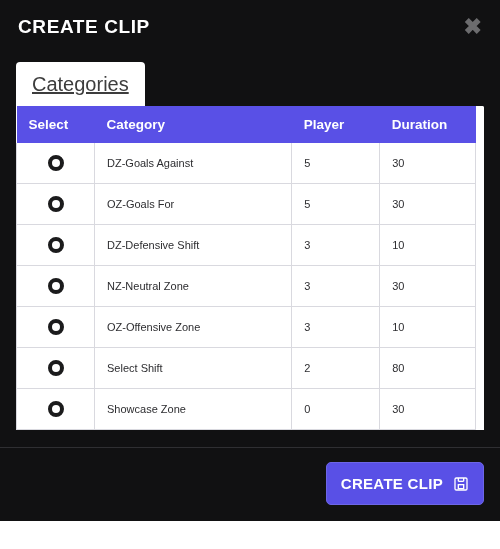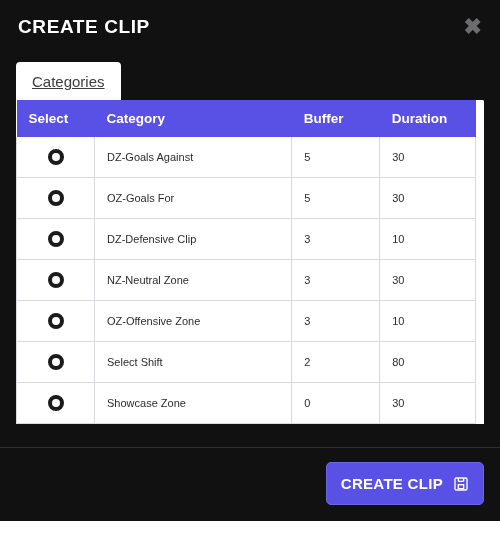--- a/index.html
+++ b/index.html
@@ -26,21 +26,21 @@
   }
   .modal-body {
     flex: 1 1 auto; padding: 12px 16px 16px 16px;
     display: flex; flex-direction: column;
   }
   .tabs {
     display: flex; align-items: flex-end; gap: 0;
   }
   .tab {
     padding: 11px 16px 10px 16px;
-    font-size: 15px; font-weight: 500; cursor: pointer;
+    font-size: 20px; font-weight: 500; cursor: pointer;
     border-top-left-radius: 4px; border-top-right-radius: 4px;
   }
   .tab.active {
     background: #ffffff; color: #3d3d3d; text-decoration: underline;
   }
   .tab.inactive {
     background: transparent; color: #5850da;
   }
   .table-wrap {
     background: #ffffff; width: 100%; overflow: hidden;
@@ -104,40 +104,40 @@
       <div class="tab active">Categories</div>
     </div>
 
     <div class="table-wrap">
       <div class="table-flex">
         <table>
           <thead>
             <tr>
               <th>Select</th>
               <th>Category</th>
-              <th>Buffer</th>
+              <th>Player</th>
               <th>Duration</th>
             </tr>
           </thead>
           <tbody>
             <tr>
               <td><span class="radio"></span></td>
               <td>DZ-Goals Against</td>
               <td>5</td>
               <td>30</td>
             </tr>
             <tr>
               <td><span class="radio"></span></td>
               <td>OZ-Goals For</td>
               <td>5</td>
               <td>30</td>
             </tr>
             <tr>
               <td><span class="radio"></span></td>
-              <td>DZ-Defensive Clip</td>
+              <td>DZ-Defensive Shift</td>
               <td>3</td>
               <td>10</td>
             </tr>
             <tr>
               <td><span class="radio"></span></td>
               <td>NZ-Neutral Zone</td>
               <td>3</td>
               <td>30</td>
             </tr>
             <tr>

